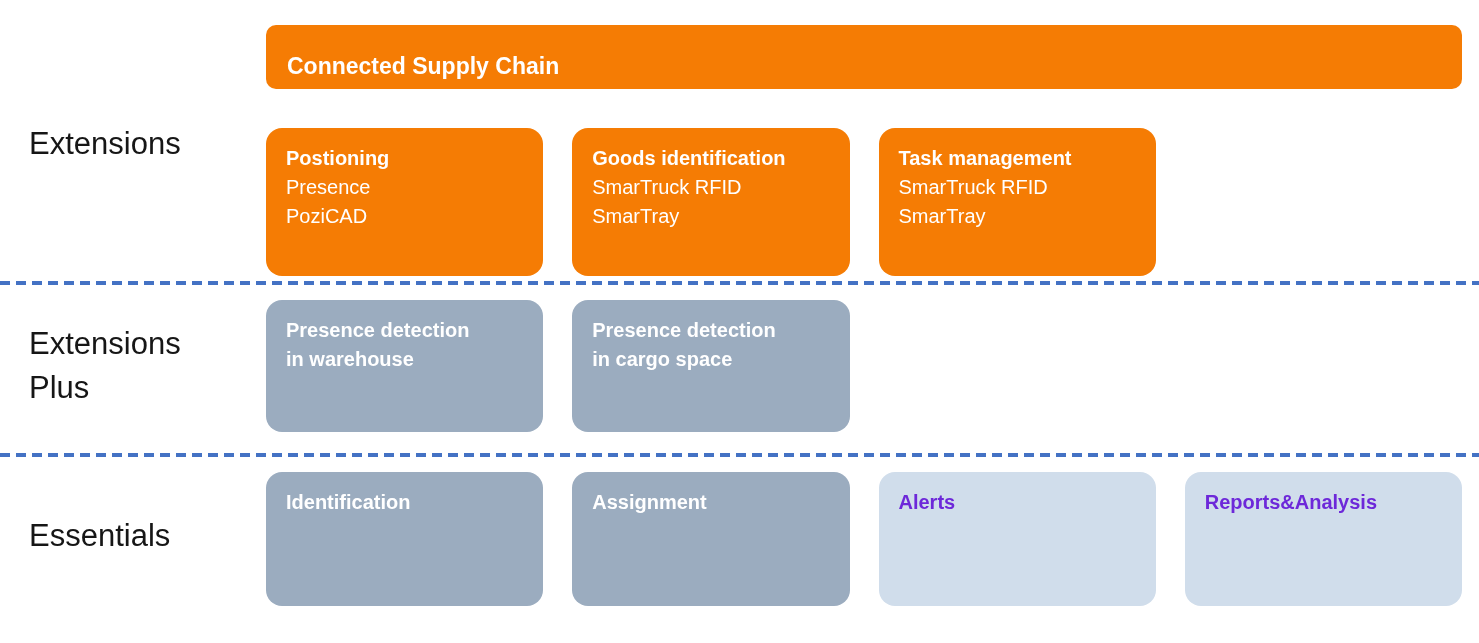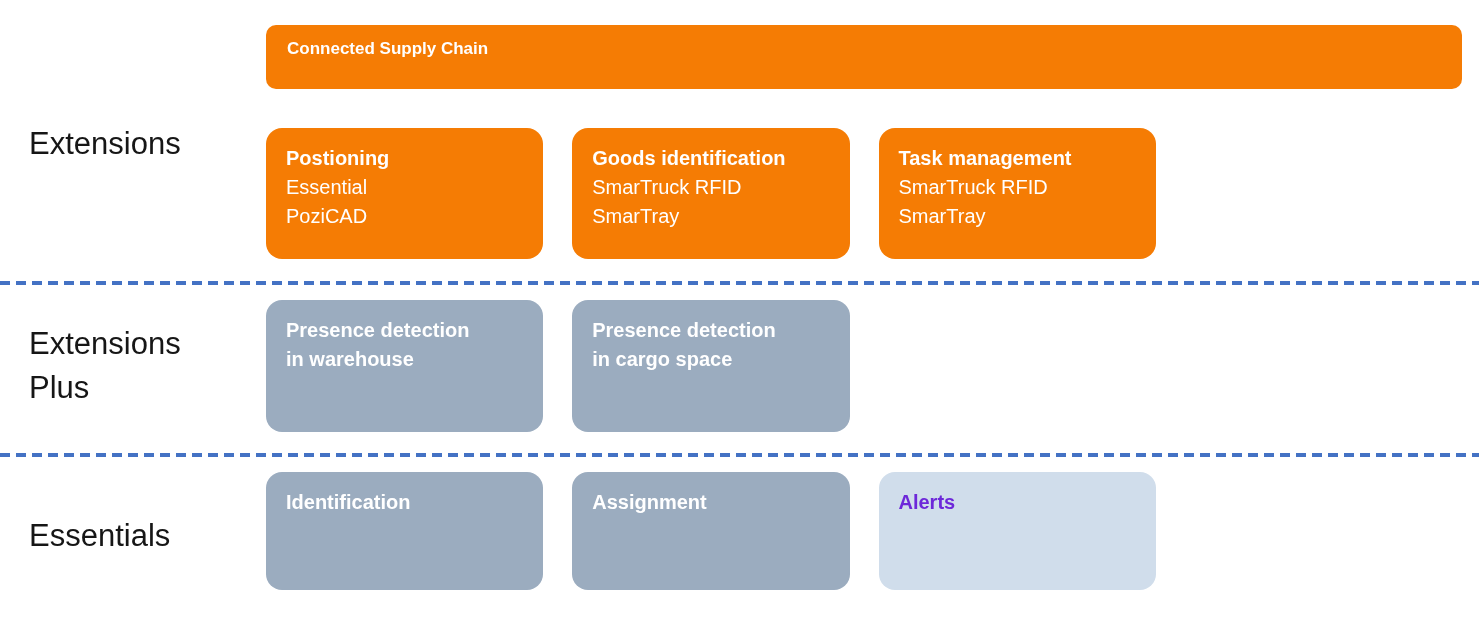--- a/index.html
+++ b/index.html
@@ -30,36 +30,36 @@
 
   
   .grid-row {
     position: absolute;
     left: 266px;
     width: 1196px;
     display: grid;
     grid-template-columns: repeat(4, 1fr);
     column-gap: 29px;
   }
-  .row-extensions { top: 128px; height: 131px; }
+  .row-extensions { top: 128px; height: 148px; }
   .row-essential-plus { top: 300px; height: 132px; }
-  .row-essentials { top: 472px; height: 118px; }
+  .row-essentials { top: 472px; height: 134px; }
 
   .banner {
     position: absolute;
     left: 266px;
     top: 25px;
     width: 1196px;
     height: 64px;
     background: #F57C04;
     border-radius: 10px;
     color: #ffffff;
     font-weight: bold;
-    font-size: 17px;
-    padding: 14px 21px;
+    font-size: 23px;
+    padding: 28px 21px;
   }
 
   .box {
     height: 100%;
     border-radius: 16px;
     padding: 16px 20px;
     font-size: 20px;
     line-height: 29px;
     color: #ffffff;
     overflow: hidden;
@@ -91,21 +91,21 @@
 Plus</div>
   <div class="tier-label label-essentials">Essentials</div>
 
   <div class="banner">
     <span>Connected Supply Chain</span>
   </div>
 
   <div class="grid-row row-extensions">
     <div class="box orange">
       <div class="box-title">Postioning</div>
-      <div class="box-item">Essential</div>
+      <div class="box-item">Presence</div>
       <div class="box-item">PoziCAD</div>
     </div>
     <div class="box orange">
       <div class="box-title">Goods identification</div>
       <div class="box-item">SmarTruck RFID</div>
       <div class="box-item">SmarTray</div>
     </div>
     <div class="box orange">
       <div class="box-title">Task management</div>
       <div class="box-item">SmarTruck RFID</div>
@@ -131,15 +131,18 @@
   <div class="grid-row row-essentials">
     <div class="box gray">
       <div class="box-title">Identification</div>
     </div>
     <div class="box gray">
       <div class="box-title">Assignment</div>
     </div>
     <div class="box light">
       <div class="box-title">Alerts</div>
     </div>
+    <div class="box light">
+      <div class="box-title">Reports&amp;Analysis</div>
+    </div>
   </div>
 
 </div>
 
 </body></html>

